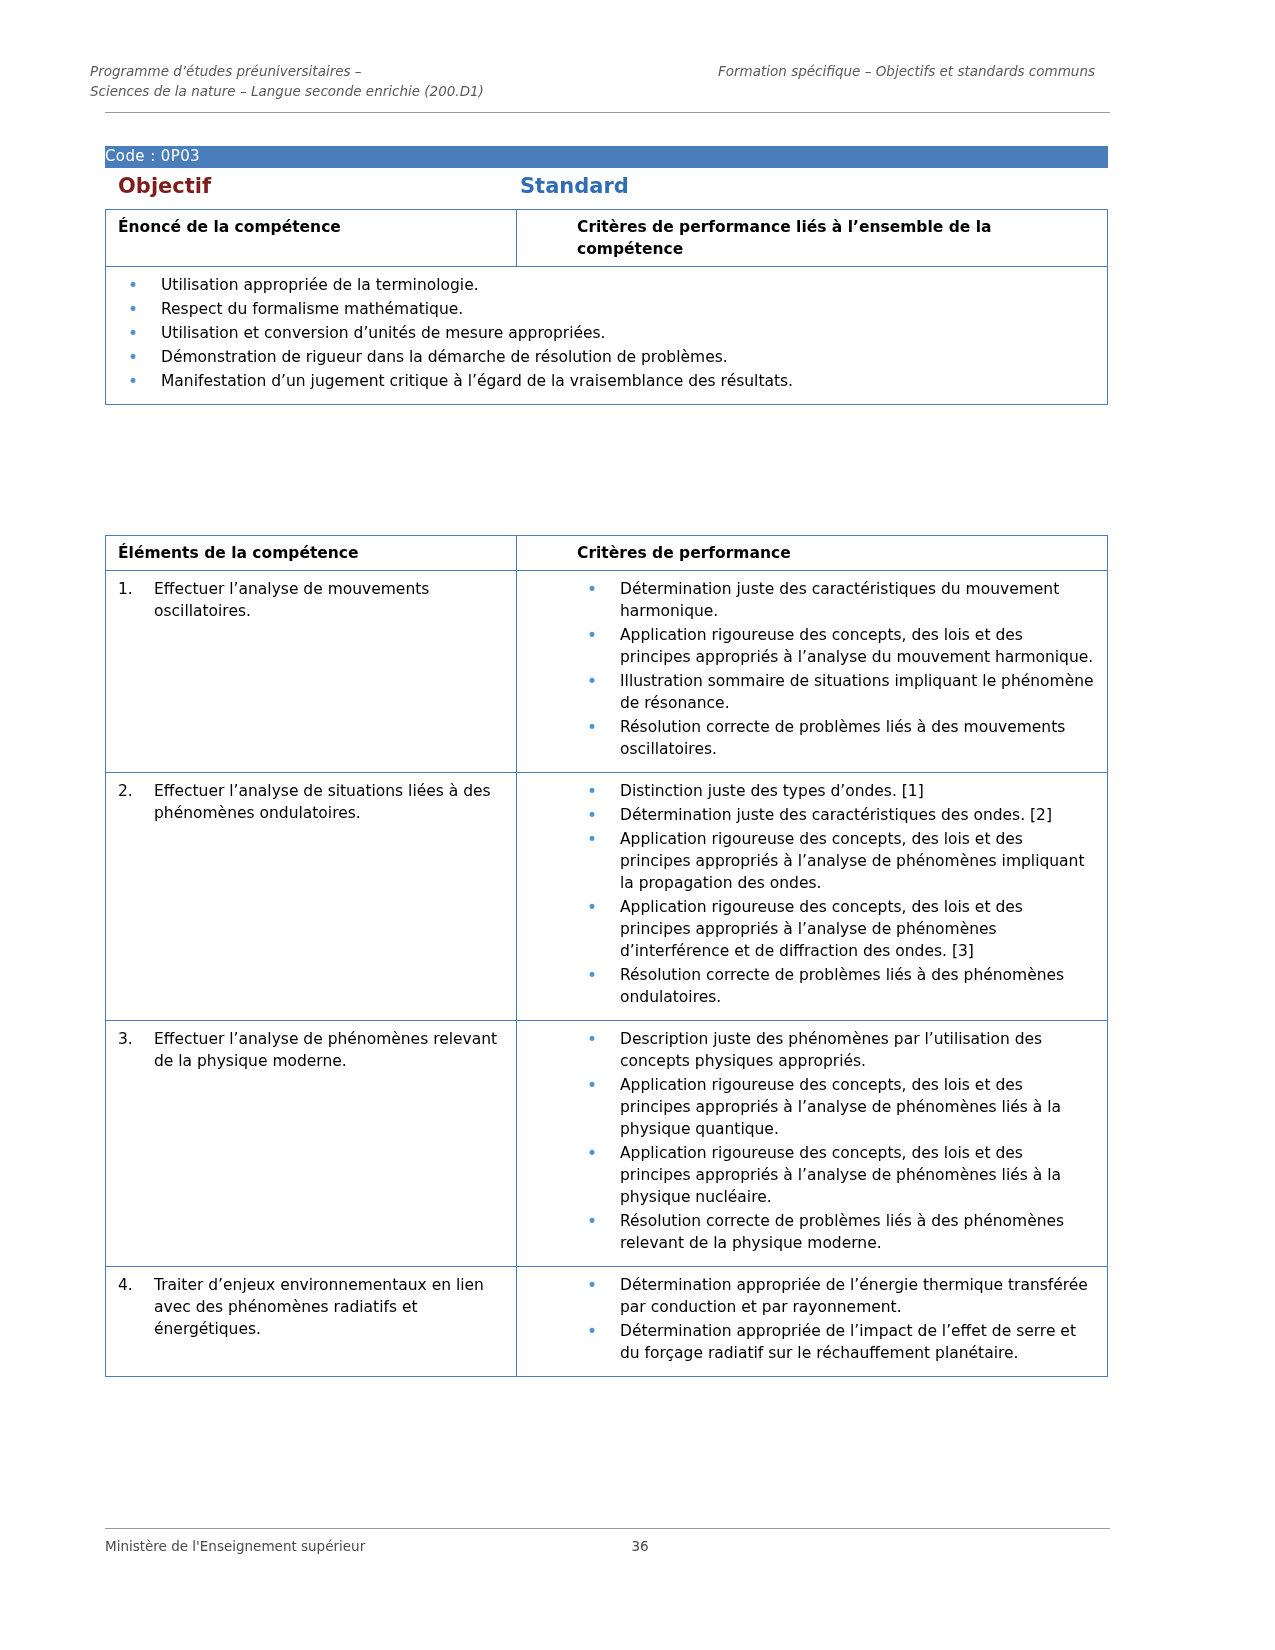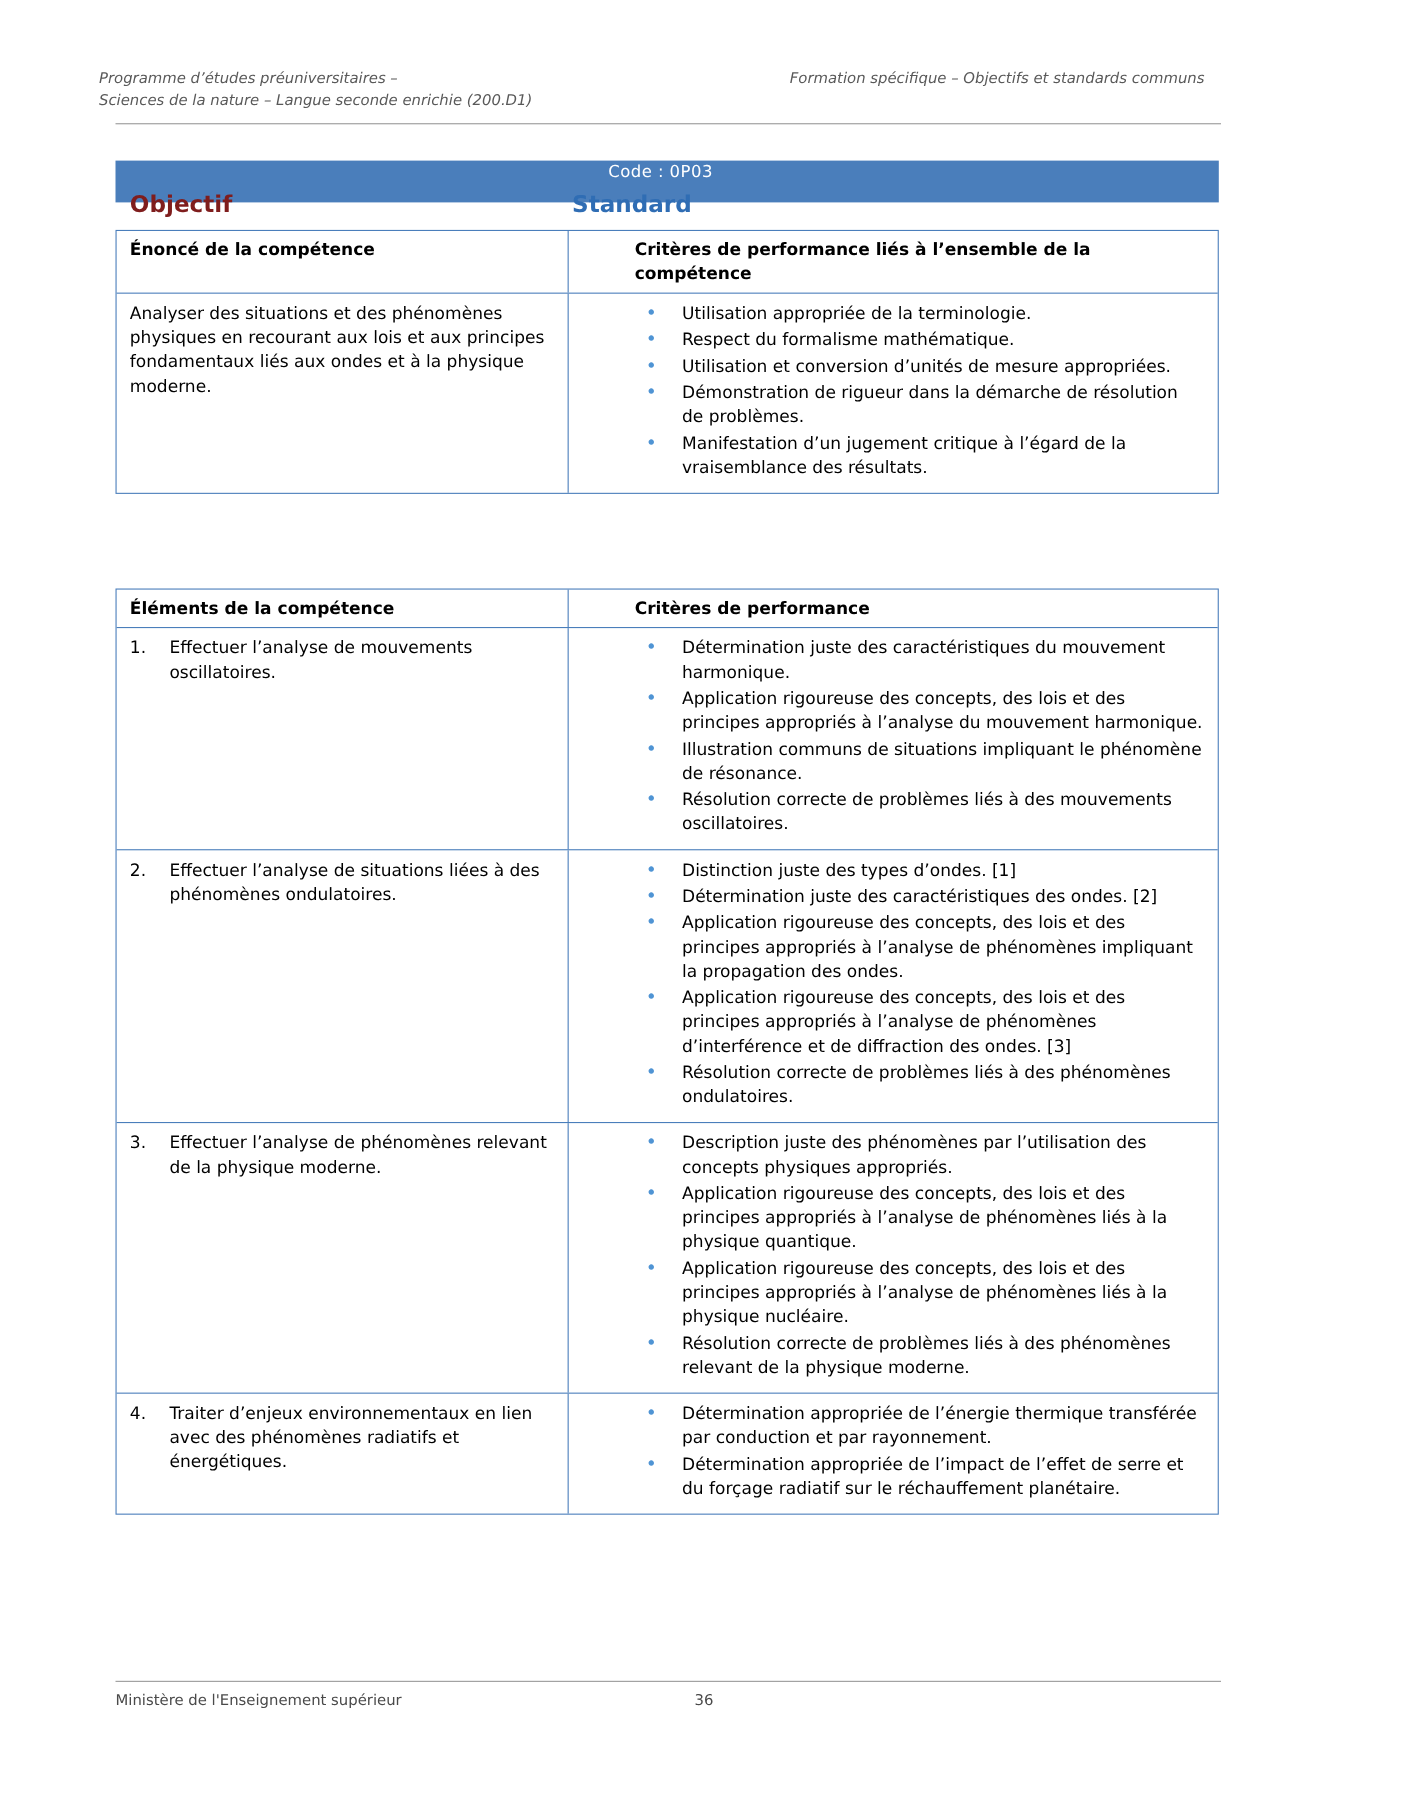--- a/index.html
+++ b/index.html
@@ -53,25 +53,25 @@
     width: 1005px;
     border-top: 1px solid #9a9a9a;
   }
 
   
   .code-bar {
     position: absolute;
     left: 105px;
     top: 146px;
     width: 1003px;
-    height: 38px;
+    height: 22px;
     background: #4a7ebb;
     color: #ffffff;
     font-size: 15px;
-    text-align: center;
+    text-align: left;
     box-sizing: border-box;
     padding: 1px 12px 0 0;
     letter-spacing: 0.4px;
   }
 
   
   .titles {
     position: absolute;
     left: 105px;
     top: 174px;
@@ -219,23 +219,20 @@
     <div class="title-obj">Objectif</div>
     <div class="title-std">Standard</div>
   </div>
 
   <div class="tbl tbl-1">
     <div class="row hdr">
       <div class="cell-left">Énoncé de la compétence</div>
       <div class="cell-right">Critères de performance liés à l’ensemble de la compétence</div>
     </div>
     <div class="row">
-      <div class="cell-left">
-        <p class="enonce">Analyser des situations et des phénomènes physiques en recourant aux lois et aux principes fondamentaux liés aux ondes et à la physique moderne.</p>
-      </div>
       <div class="cell-right">
         <ul class="bullets">
           <li>Utilisation appropriée de la terminologie.</li>
           <li>Respect du formalisme mathématique.</li>
           <li>Utilisation et conversion d’unités de mesure appropriées.</li>
           <li>Démonstration de rigueur dans la démarche de résolution de problèmes.</li>
           <li>Manifestation d’un jugement critique à l’égard de la vraisemblance des résultats.</li>
         </ul>
       </div>
     </div>
@@ -253,21 +250,21 @@
           <li>
             <span class="num">1.</span>
             <span>Effectuer l’analyse de mouvements oscillatoires.</span>
           </li>
         </ol>
       </div>
       <div class="cell-right">
         <ul class="bullets">
           <li>Détermination juste des caractéristiques du mouvement harmonique.</li>
           <li>Application rigoureuse des concepts, des lois et des principes appropriés à l’analyse du mouvement harmonique.</li>
-          <li>Illustration communs de situations impliquant le phénomène de résonance.</li>
+          <li>Illustration sommaire de situations impliquant le phénomène de résonance.</li>
           <li>Résolution correcte de problèmes liés à des mouvements oscillatoires.</li>
         </ul>
       </div>
     </div>
 
     <div class="row">
       <div class="cell-left">
         <ol class="numbered">
           <li>
             <span class="num">2.</span>

